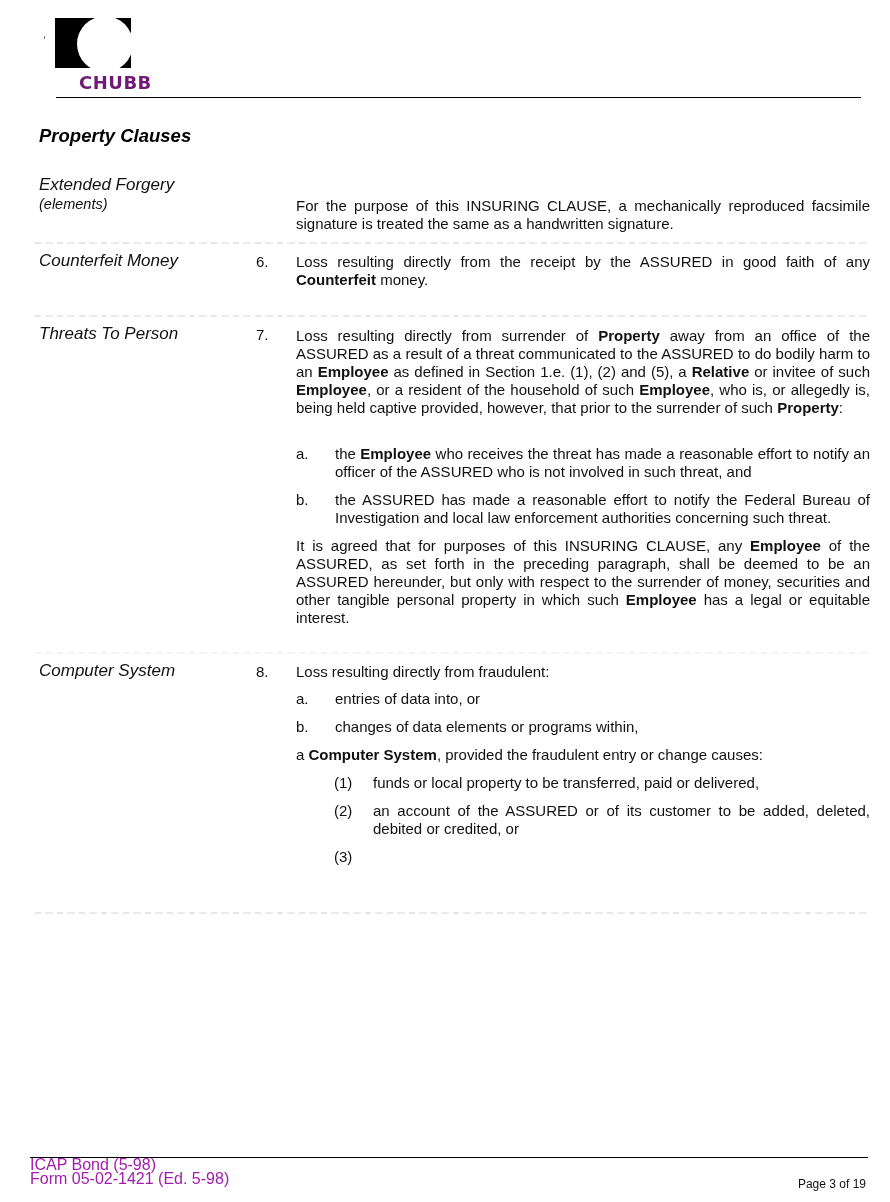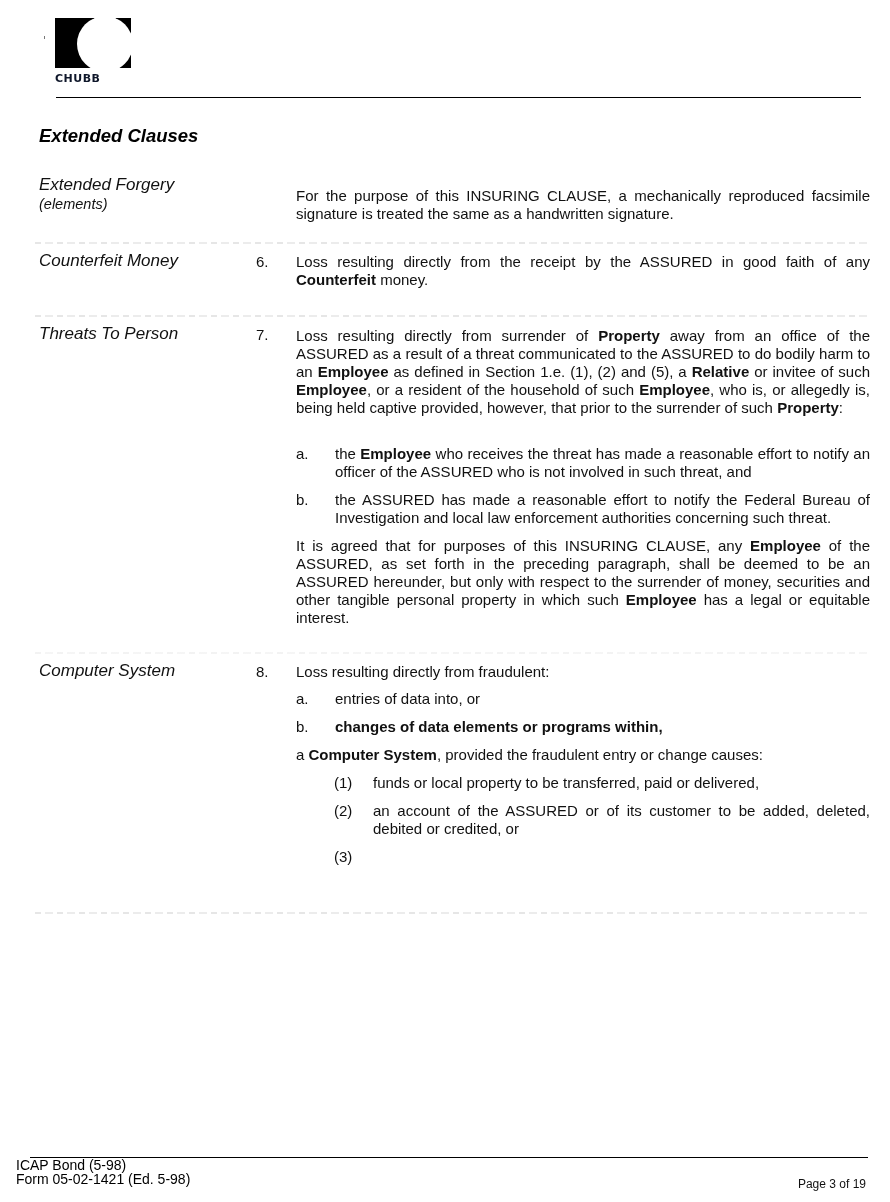--- a/index.html
+++ b/index.html
@@ -8,22 +8,22 @@
     font-family: "Liberation Sans", sans-serif; color: #111;
   }
   .logo { position: absolute; left: 55px; top: 18px; width: 78px; }
   .logo-mark { position: relative; width: 76px; height: 50px; background: #000; overflow: hidden; }
   .logo-mark .circle {
     position: absolute; left: 22px; top: -2px; width: 56px; height: 56px;
     border-radius: 50%; background: #fff;
   }
   .logo-mark .bar { position: absolute; left: 0; top: 0; width: 22px; height: 50px; background: #000; }
   .logo-word {
-    font-family: "DejaVu Sans", sans-serif; font-weight: bold; font-size: 11px;
-    letter-spacing: 0.5px; margin-top: 4px; color: #0f172a;
+    font-family: "DejaVu Sans", sans-serif; font-weight: bold; font-size: 18px;
+    letter-spacing: 0.5px; margin-top: 4px; color: #701a75; margin-left: 24px;
   }
   .stray-dot { position: absolute; left: 44px; top: 36px; width: 1px; height: 3px; background: #777; }
   .header-rule { position: absolute; left: 56px; top: 97px; width: 805px; height: 1px; background: #000; }
 
   .section-title {
     position: absolute; left: 39px; top: 125px;
     font-size: 18.5px; font-weight: bold; font-style: italic; color: #000;
   }
 
   .clause-label {
@@ -41,43 +41,43 @@
   .sub-item { position: absolute; font-size: 15px; line-height: 18px; color: #111; }
   .sub-marker { position: absolute; left: 0; }
   .sub-text { position: absolute; text-align: justify; }
 
   .faint-rule {
     position: absolute; left: 35px; width: 835px; height: 2px;
     background: repeating-linear-gradient(90deg, #e6e6e6 0 6px, transparent 6px 10px, #ececec 10px 18px, transparent 18px 22px);
   }
 
   .footer-rule { position: absolute; left: 30px; top: 1157px; width: 838px; height: 1px; background: #000; }
-  .footer-left { position: absolute; left: 16px; top: 1158px; font-size: 14px; line-height: 14px; color: #000000; }
+  .footer-left { position: absolute; left: 30px; top: 1158px; font-size: 16px; line-height: 14px; color: #a21caf; }
   .footer-right { position: absolute; right: 24px; top: 1177px; font-size: 12px; color: #111; }
 </style>
 </head>
 <body>
 
 <div class="stray-dot"></div>
 <div class="logo">
   <div class="logo-mark">
     <div class="circle"></div>
       <div class="bar"></div>
   </div>
   <div class="logo-word">CHUBB</div>
 </div>
 <div class="header-rule"></div>
 
-<div class="section-title">Extended Clauses</div>
+<div class="section-title">Property Clauses</div>
 
 <div class="clause-label" style="top:175px;">
   <span>Extended Forgery</span>
   <span class="sub">(elements)</span>
 </div>
-<div class="body-text" style="top:187px;">For the purpose of this INSURING CLAUSE, a mechanically reproduced facsimile signature is treated the same as a handwritten signature.</div>
+<div class="body-text" style="top:197px;">For the purpose of this INSURING CLAUSE, a mechanically reproduced facsimile signature is treated the same as a handwritten signature.</div>
 
 <div class="faint-rule" style="top:242px;"></div>
 
 <div class="clause-label" style="top:251px;">Counterfeit Money</div>
 <div class="clause-num" style="top:253px;">6.</div>
 <div class="body-text" style="top:253px;">
   Loss resulting directly from the receipt by the ASSURED in good faith of any <b>Counterfeit</b> money.
 </div>
 
 <div class="faint-rule" style="top:315px;"></div>
@@ -106,21 +106,21 @@
 <div class="clause-label" style="top:661px;">Computer System</div>
 <div class="clause-num" style="top:663px;">8.</div>
 <div class="body-text" style="top:663px;">Loss resulting directly from fraudulent:</div>
 
 <div class="sub-item" style="left:296px; top:690px; width:574px; height:20px;">
   <span class="sub-marker">a.</span>
   <span class="sub-text" style="left:39px; width:535px;">entries of data into, or</span>
 </div>
 <div class="sub-item" style="left:296px; top:718px; width:574px; height:20px;">
   <span class="sub-marker">b.</span>
-  <span class="sub-text" style="left:39px; width:535px;font-weight:bold;">changes of data elements or programs within,</span>
+  <span class="sub-text" style="left:39px; width:535px;">changes of data elements or programs within,</span>
 </div>
 
 <div class="body-text" style="top:746px;">
   a <b>Computer System</b>, provided the fraudulent entry or change causes:
 </div>
 
 <div class="sub-item" style="left:334px; top:774px; width:536px; height:20px;">
   <span class="sub-marker">(1)</span>
   <span class="sub-text" style="left:39px; width:497px;">funds or local property to be transferred, paid or delivered,</span>
 </div>

